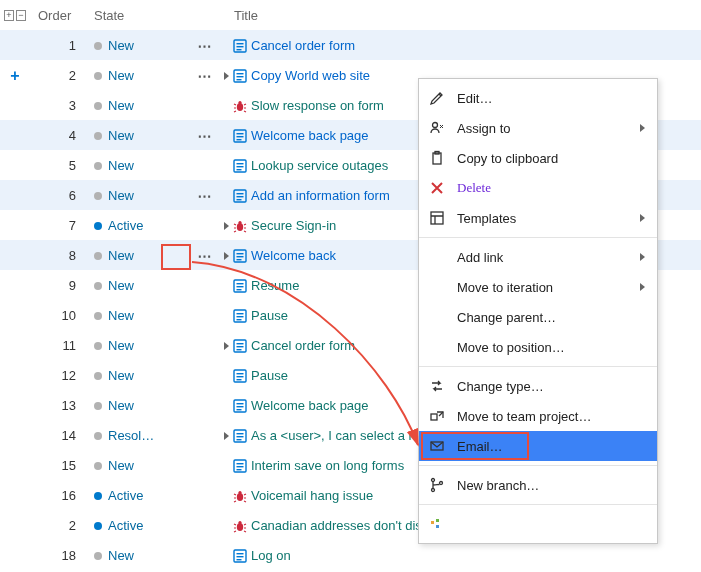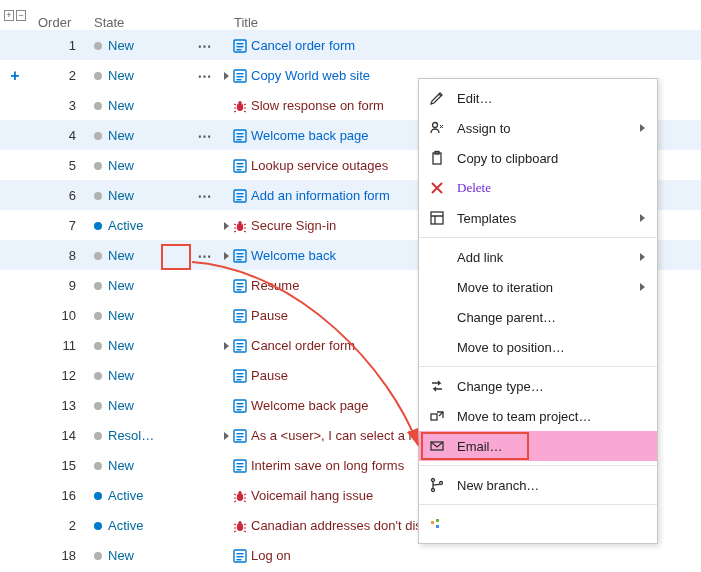--- a/index.html
+++ b/index.html
@@ -17,21 +17,21 @@
   .grid {
     display: grid;
     grid-template-columns: 30px 60px 100px 30px 1fr;
     align-content: start;
   }
   .hdr {
     color: #666;
     font-size: 13px;
     height: 30px;
     display: flex;
-    align-items: flex-end;
+    align-items: center;
     padding: 0 4px;
   }
   .hdr.order { padding-left: 8px; }
   .hdr.title { padding-left: 14px; }
   .hdr-tools { display:flex; align-items:center; gap:2px; padding-left:4px;}
   .row { display: contents; }
   .cell {
     height: 30px;
     display: flex;
     align-items: center;
@@ -49,21 +49,21 @@
   .dot-active { background: #007acc; }
   .caret {
     width: 0; height: 0;
     border-top: 4px solid transparent;
     border-bottom: 4px solid transparent;
     border-left: 5px solid #666;
     flex: 0 0 auto;
   }
   .caret.hidden { visibility: hidden; }
   .wi-link { color: #0066cc; cursor: pointer; }
-  .wi-text { color: #7f1d1d; }
+  .wi-text { color: #0f766e; }
   .add-plus { color: #0078d4; font-size: 16px; font-weight: bold; cursor:pointer;}
   .dots { font-weight: bold; letter-spacing: 1px; font-size:14px; line-height:1;}
   svg.icon { width:14px; height:14px; flex:0 0 auto; }
   svg.icon16 { width:16px; height:16px; flex:0 0 auto; }
 
   
   .redbox {
     position: absolute;
     border: 2px solid #e74c3c;
   }
@@ -83,21 +83,21 @@
   }
   .ctx-item {
     height: 30px;
     display: flex;
     align-items: center;
     padding: 0 12px 0 10px;
     gap: 12px;
     cursor: pointer;
     position: relative;
   }
-  .ctx-item.hl { background: #f9a8d4; }
+  .ctx-item.hl { background: #3b82f6; }
   .ctx-ico { width:16px; display:flex; justify-content:center; color:#333;}
   .ctx-label { flex:1; color:#222; }
   .ctx-sub {
     width:0;height:0;
     border-top:4px solid transparent;
     border-bottom:4px solid transparent;
     border-left:5px solid #666;
   }
   .ctx-sep {
     height:1px; background:#e3e3e3; margin:4px 0;

